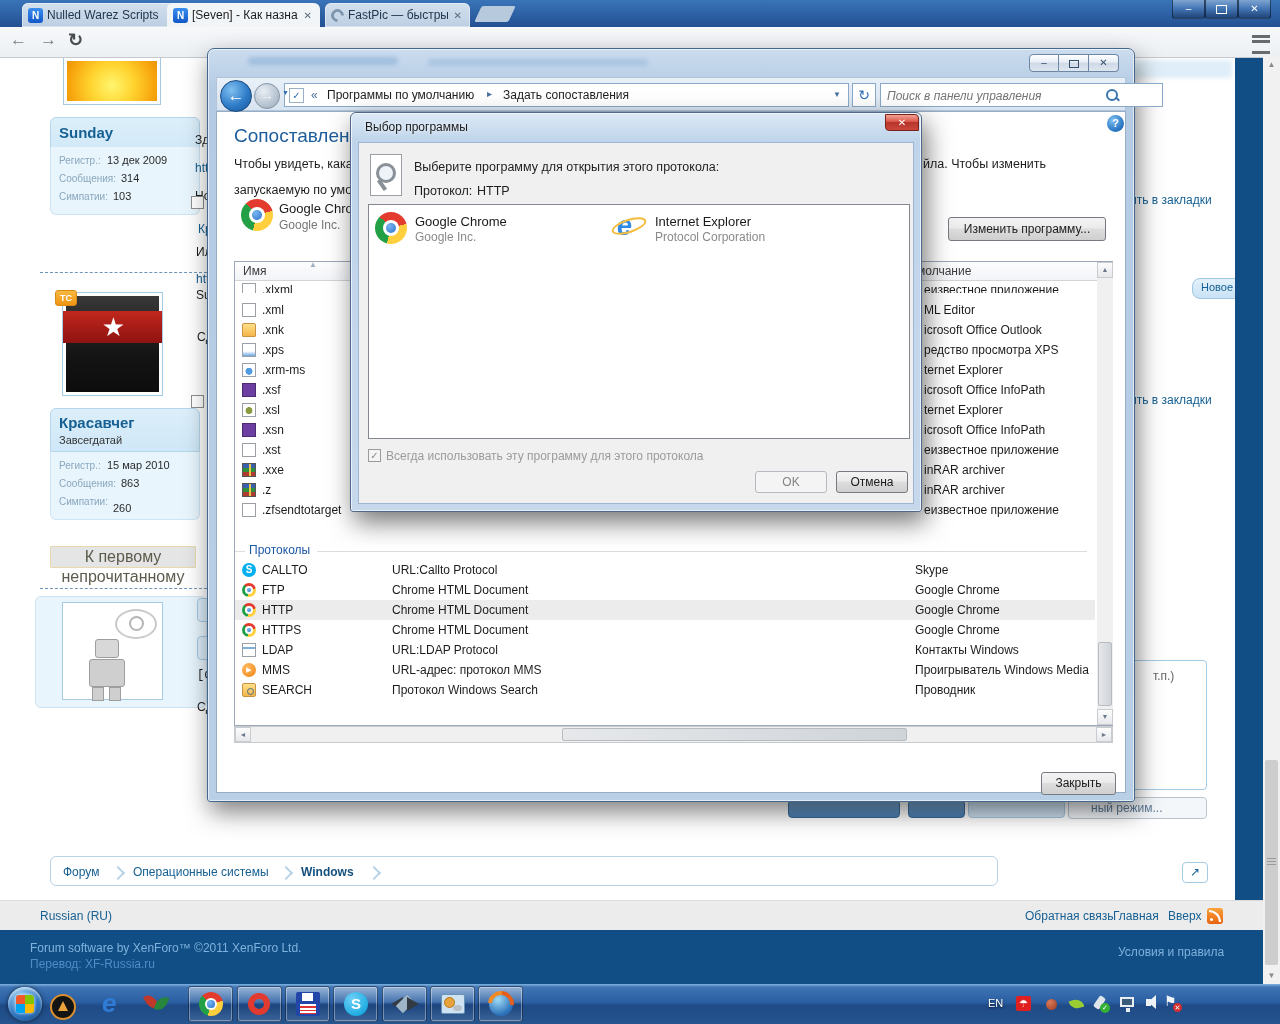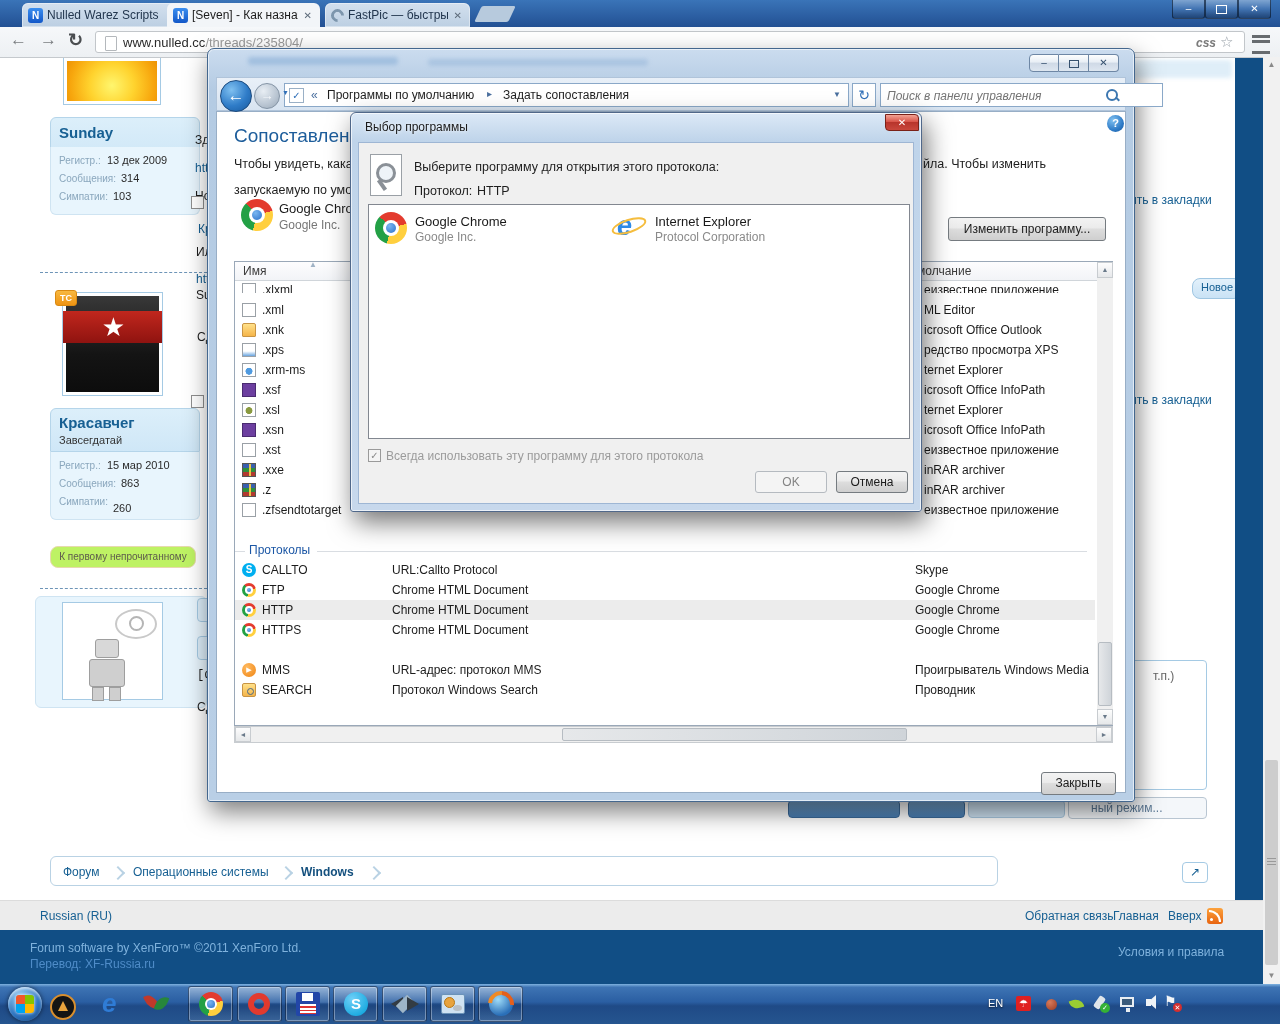--- a/index.html
+++ b/index.html
@@ -40,21 +40,21 @@
   .avatar-frame{border:1px solid #a5cae4;box-shadow:inset 0 0 0 3px #fff;box-sizing:border-box}
   .ublock-name{background:linear-gradient(180deg,#dceffa,#cfe7f7);border:1px solid #b5d5ea;border-radius:6px 6px 0 0;box-sizing:border-box}
   .ublock-stats{background:#e8f5fd;border:1px solid #cfe4f2;border-top:none;border-radius:0 0 6px 6px;box-sizing:border-box}
   .uname{font-size:15px;font-weight:bold;color:#176093}
   .utitle{font-size:11px;color:#333}
   .stat-lab{font-size:10px;color:#8aa7bd}
   .stat-val{font-size:11px;color:#2b2b2b}
   .dashes{border-top:1px dashed #6d94b7;height:0}
   .tc-badge{background:linear-gradient(#f8b840,#ef9413);border:1px solid #d98a12;border-radius:3px;color:#fff;
             font-size:9px;font-weight:bold;width:20px;height:14px;text-align:center;line-height:14px;z-index:2}
-  .unread-btn{background:#bef264;border:1px solid #e7d9ad;border-radius:8px;color:#5d5b4c;font-size:10px;
+  .unread-btn{background:#e5e5e5;border:1px solid #e7d9ad;border-radius:1px;color:#5d5b4c;font-size:16px;
               text-align:center;line-height:20px;box-sizing:border-box}
   .frag{color:#1c1c1c;font-size:12px;z-index:1}
   .frag-link{color:#176093}
   .chkfrag{width:13px;height:13px;background:#fff;border:1px solid #8e8e8e;box-sizing:border-box;z-index:1}
   .new-badge{background:linear-gradient(#e3f1fb,#c9e2f5);border:1px solid #9fc6e2;border-radius:8px;color:#176093;
              font-size:11px;text-align:center;line-height:17px}
   .reply-box{background:#fff;border:1px solid #a5cae4;border-radius:4px}
   .pill-blue{background:linear-gradient(#7aa7cf,#4a7fb5);border-radius:4px;border:1px solid #3a6a9a}
   .pill-light{background:#cfe3f3;border:1px solid #a9c8e0;border-radius:4px}
   .pill-white{background:#f4f7fa;border:1px solid #b9c6d2;border-radius:4px;color:#5d7globe да}
@@ -223,26 +223,20 @@
 </div>
 <div class="abs wbtns" style="left:1172px">
   <div class="wbtn">–</div>
   <div class="wbtn"><span style="display:inline-block;width:9px;height:7px;border:1px solid #fff;margin-top:5px"></span></div>
   <div class="wbtn">✕</div>
 </div>
 <div class="abs toolbar">
   <span class="abs nav-glyph" style="left:10px">←</span>
   <span class="abs nav-glyph" style="left:40px">→</span>
   <span class="abs" style="left:68px;top:2px;font-size:18px;font-weight:bold;color:#4a4d50">↻</span>
-  <div class="abs urlbar">
-    <span class="abs page-ico"></span>
-    <span class="abs url-host"><span>www.nulled.cc</span><span class="url-path">/threads/235804/</span></span>
-    <span class="abs css-lab">css</span>
-    <span class="abs star">☆</span>
-  </div>
   <span class="abs menu-ico"></span>
 </div>
 
 <div class="abs right-strip"></div>
 
 <div class="abs avatar-frame" style="left:63px;top:57px;width:98px;height:48px;background:radial-gradient(circle at 50% 60%,#fff66e,#ffd32e 40%,#f7a60d 75%,#e88b00)"></div>
 <div class="abs ublock-name" style="left:50px;top:117px;width:150px;height:42px">
   <span class="abs uname" style="left:8px;top:6px">Sunday</span>
 </div>
 <div class="abs ublock-stats" style="left:50px;top:147px;width:150px;height:68px">
@@ -469,20 +463,26 @@
       <span class="abs fi chrome-ball"></span>
       <span class="abs cell c-ext">HTTP</span>
       <span class="abs cell c-desc">Chrome HTML Document</span>
       <span class="abs cell c-def">Google Chrome</span>
     </div>
     <div class="abs row" style="top:358px">
       <span class="abs fi chrome-ball"></span>
       <span class="abs cell c-ext">HTTPS</span>
       <span class="abs cell c-desc">Chrome HTML Document</span>
       <span class="abs cell c-def">Google Chrome</span>
+    </div>
+    <div class="abs row" style="top:378px">
+      <span class="abs fi" data-icon="ldap"></span>
+      <span class="abs cell c-ext">LDAP</span>
+      <span class="abs cell c-desc">URL:LDAP Protocol</span>
+      <span class="abs cell c-def">Контакты Windows</span>
     </div>
     <div class="abs row" style="top:398px">
       <span class="abs fi" data-icon="wmp"><span>▶</span></span>
       <span class="abs cell c-ext">MMS</span>
       <span class="abs cell c-desc">URL-адрес: протокол MMS</span>
       <span class="abs cell c-def">Проигрыватель Windows Media</span>
     </div>
     <div class="abs row" style="top:418px">
       <span class="abs fi" data-icon="searchfolder"></span>
       <span class="abs cell c-ext">SEARCH</span>

